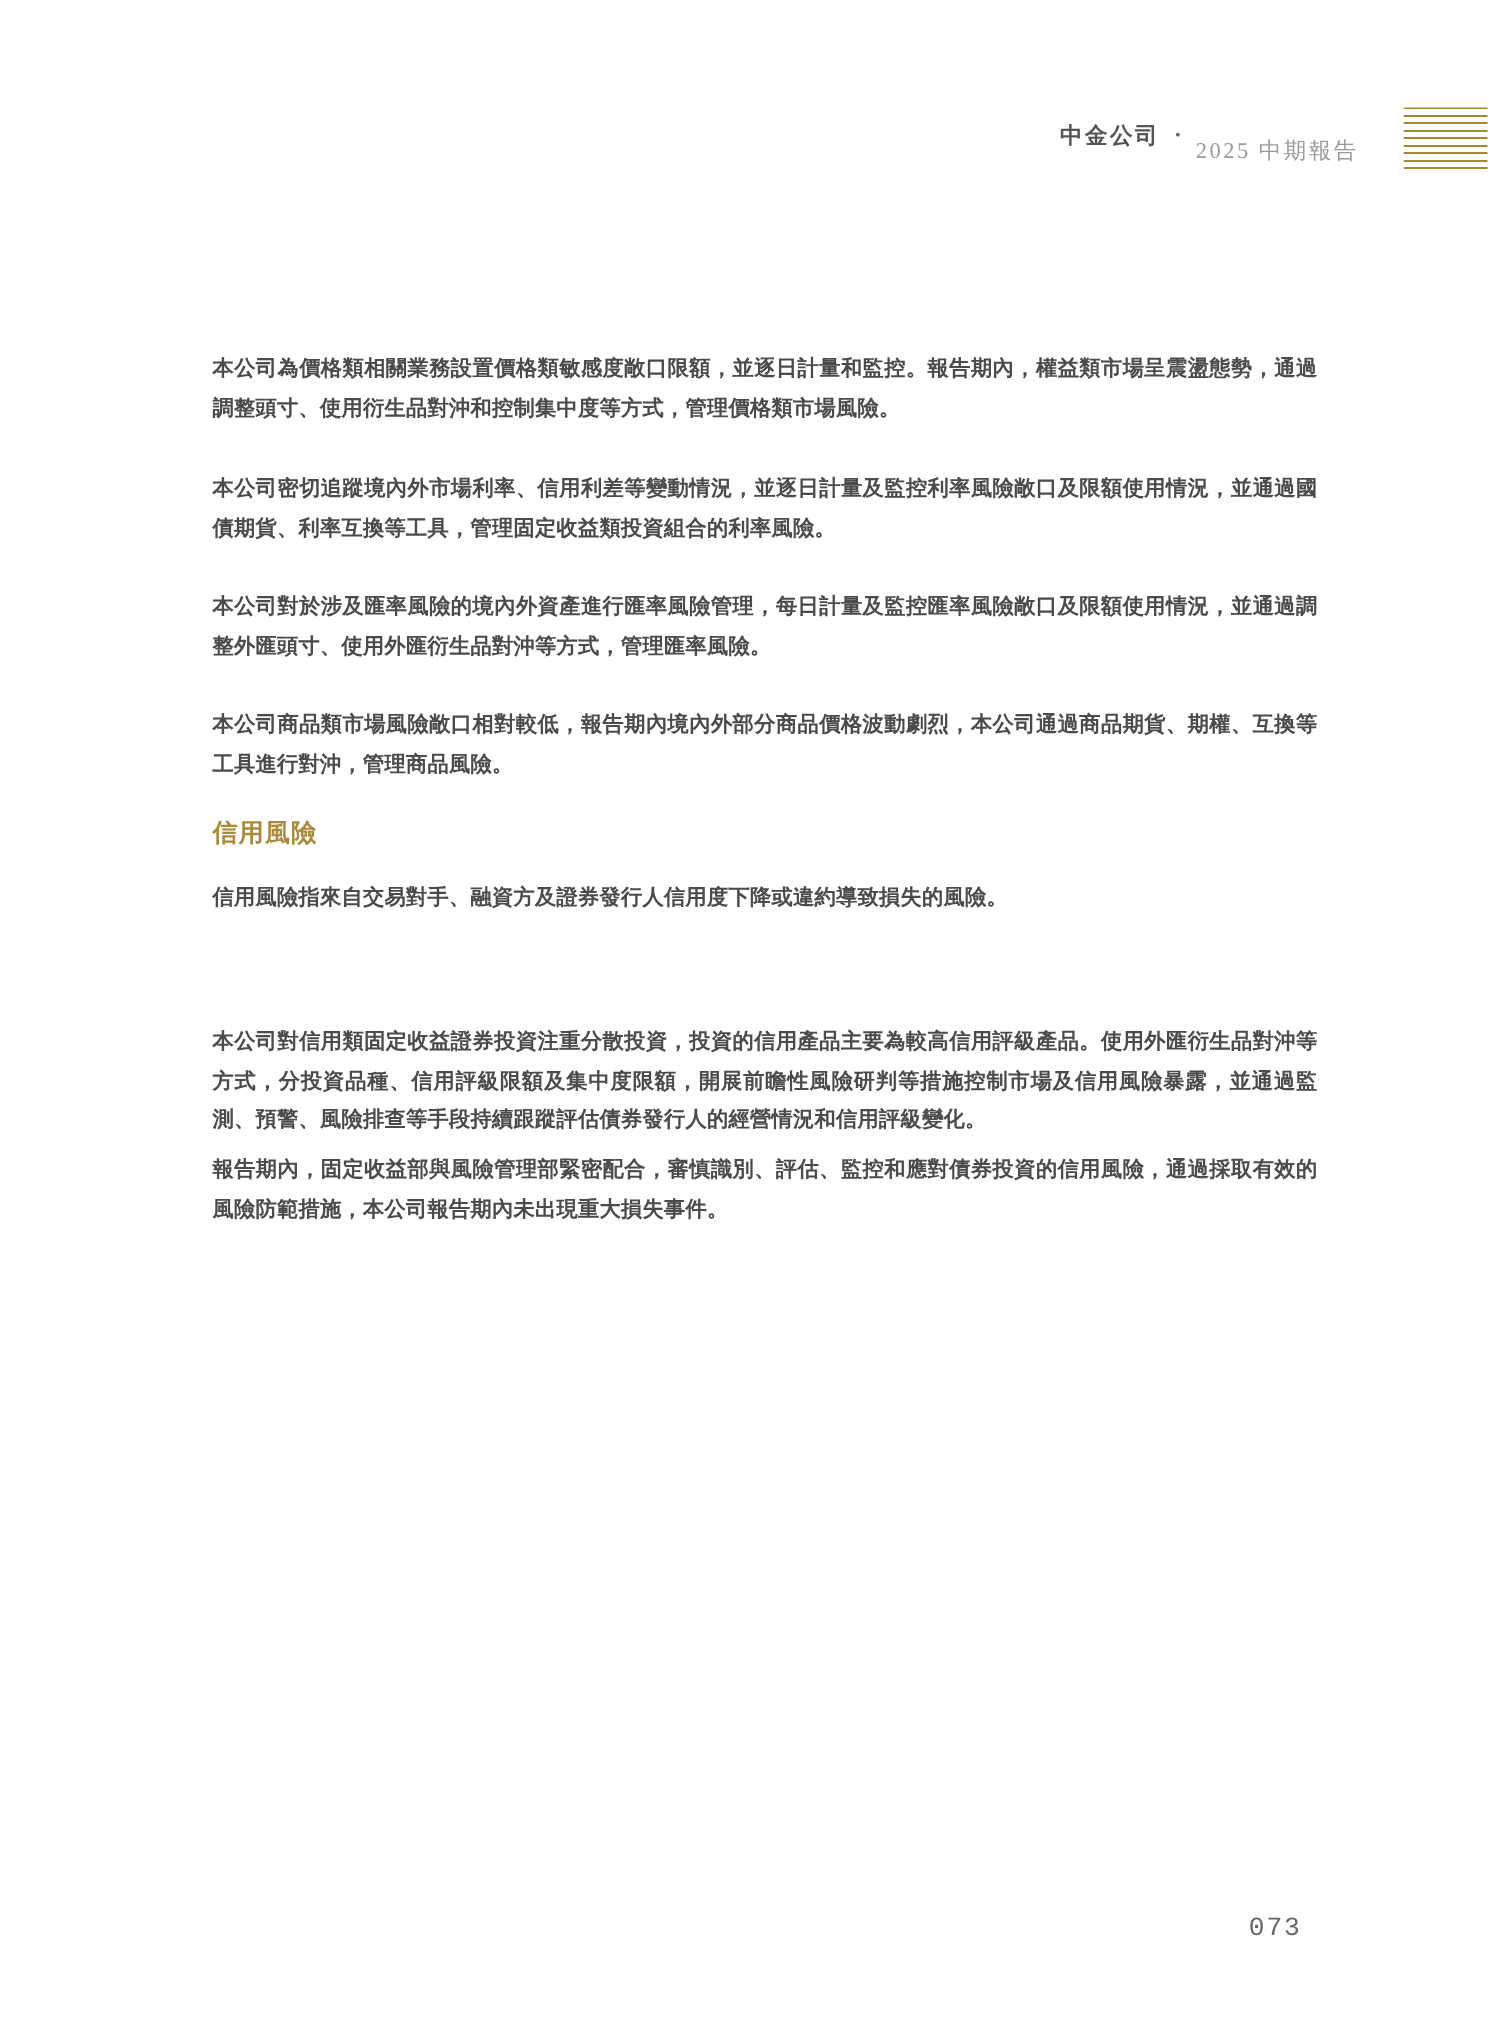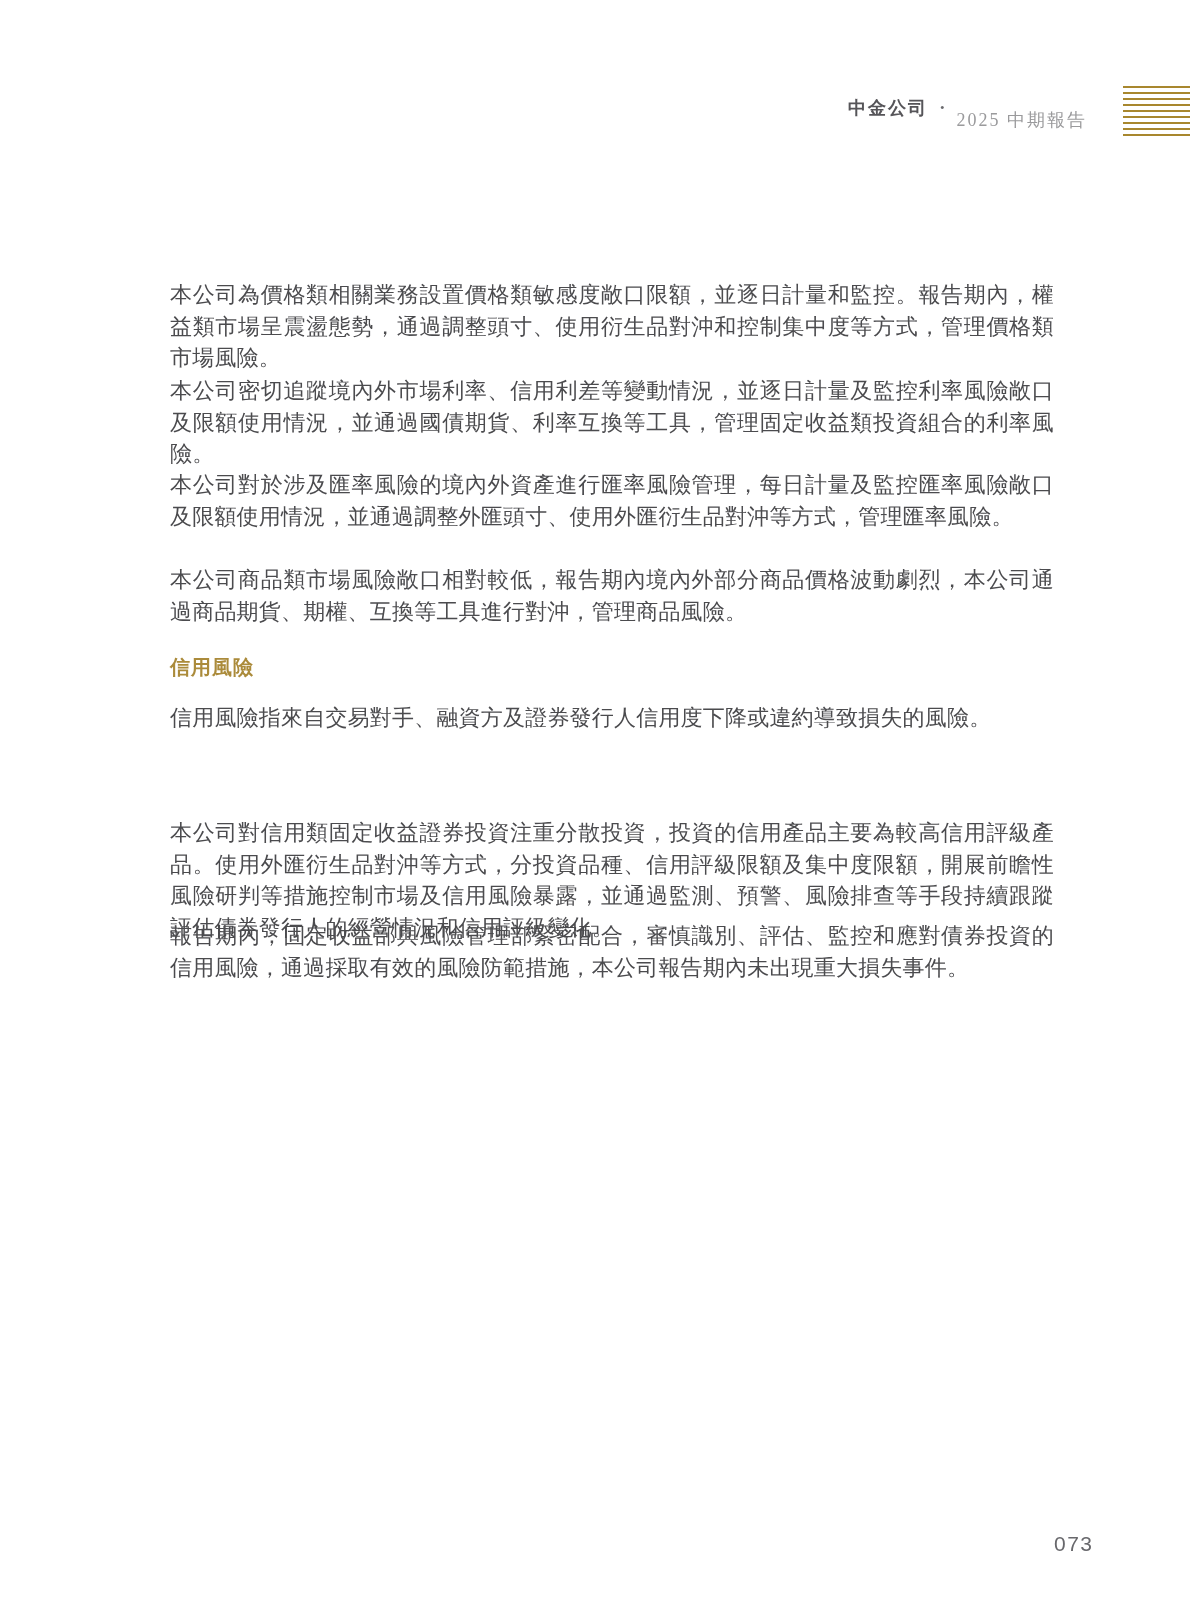--- a/index.html
+++ b/index.html
@@ -47,26 +47,27 @@
     );
   }
 
   
   .block {
     position: absolute;
     left: 170px;
     width: 884px;
   }
   .para {
-    font-size: 22px;
+    font-size: 17px;
     line-height: 31.5px;
     color: #4b4b4e;
     text-align: justify;
     letter-spacing: 0.2px;
     margin: 0;
+    font-weight: bold;
   }
   .h-credit {
     font-size: 20px;
     line-height: 26px;
     font-weight: 700;
     color: #ab8b3b;
     letter-spacing: 1px;
     margin: 0;
   }
   .h-bond {
@@ -77,22 +78,22 @@
     font-weight: 600;
     color: #4b4b4e;
     letter-spacing: 1.5px;
     margin: 0;
   }
 
   
   .page-number {
     position: absolute;
     top: 1532px;
-    left: 1054px;
-    font-family: Liberation Sans, sans-serif;
+    left: 999px;
+    font-family: Liberation Mono, monospace;
     font-size: 21px;
     color: #68686c;
     letter-spacing: 1.5px;
   }
 </style>
 </head>
 <body>
 
 <div class="page">
 

